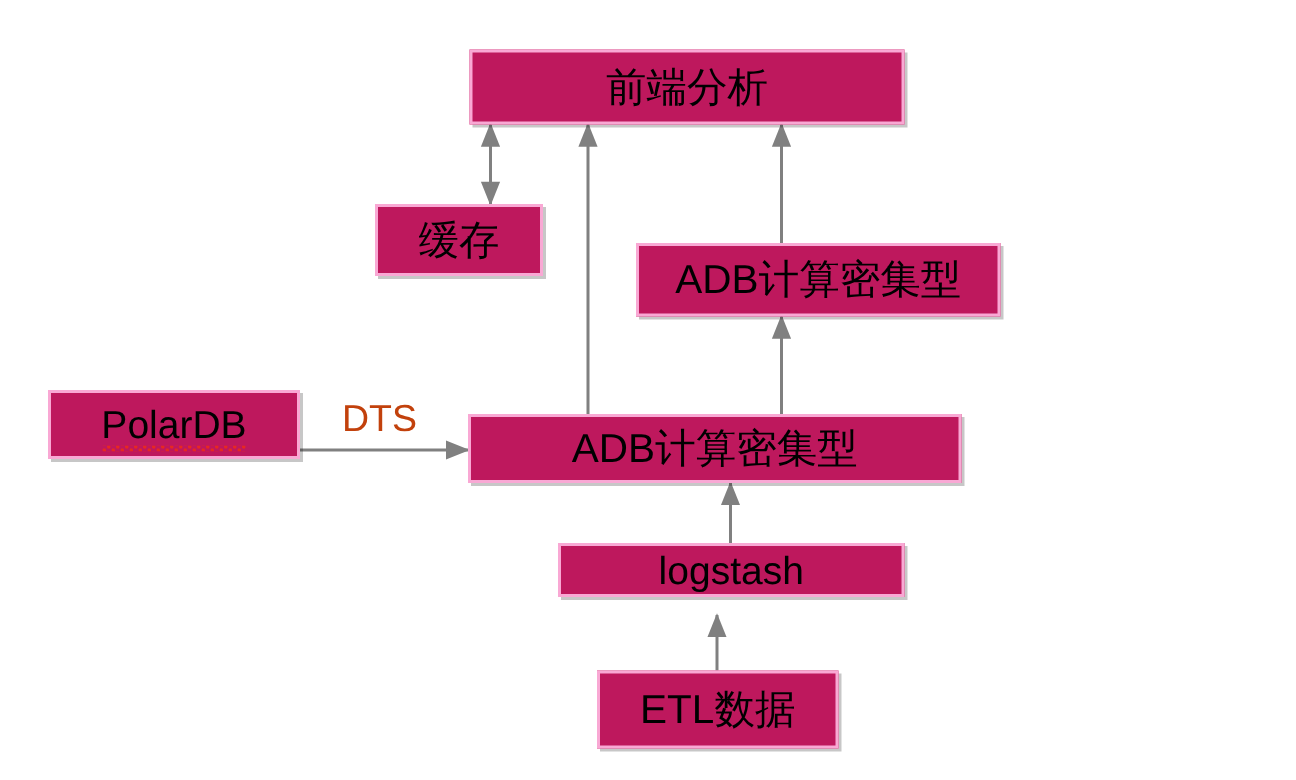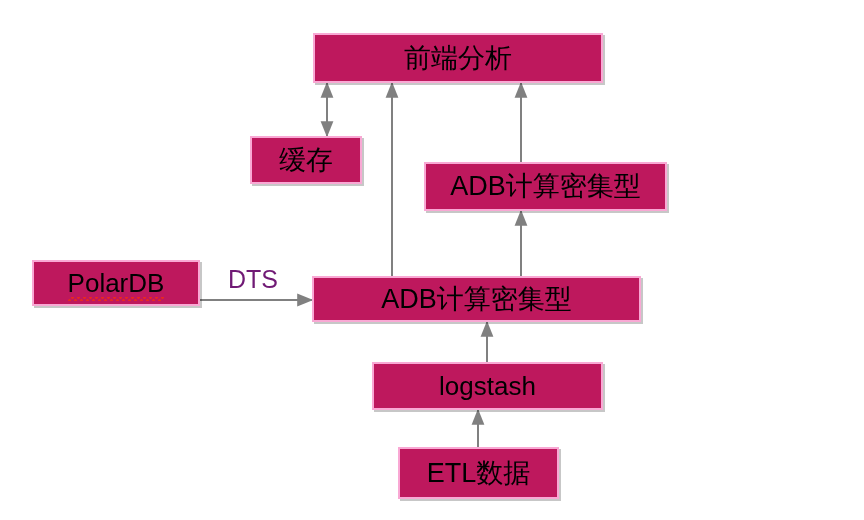--- a/index.html
+++ b/index.html
@@ -60,21 +60,21 @@
     left: 0;
     top: 0;
     width: 864px;
     height: 520px;
     z-index: 1;
     pointer-events: none;
     overflow: visible;
   }
   .edge-label {
     position: absolute;
-    color: #701a75;
+    color: #c2410c;
     font-size: 25px;
     line-height: 1;
     white-space: nowrap;
     z-index: 4;
   }
 </style>
 </head>
 <body>
 
 <div id="canvas">
@@ -106,21 +106,21 @@
       </div>
       <div class="node" style="left: 424px; top: 162px; width: 243px; height: 49px;">
         <span class="node-label">ADB计算密集型</span>
       </div>
       <div class="node" style="left: 32px; top: 260px; width: 168px; height: 46px;">
         <span class="node-label latin"><span class="spellcheck">PolarDB</span></span>
       </div>
       <div class="node" style="left: 312px; top: 276px; width: 329px; height: 46px;">
         <span class="node-label">ADB计算密集型</span>
       </div>
-      <div class="node" style="left: 372px; top: 362px; width: 231px; height: 48px;">
+      <div class="node" style="left: 372px; top: 362px; width: 231px; height: 36px;">
         <span class="node-label latin">logstash</span>
       </div>
       <div class="node" style="left: 398px; top: 447px; width: 161px; height: 52px;">
         <span class="node-label">ETL数据</span>
       </div>
     </div>
   <div id="edge-label-layer">
       <div class="edge-label" style="left: 228px; top: 267px;">DTS</div>
     </div>
 </div>

